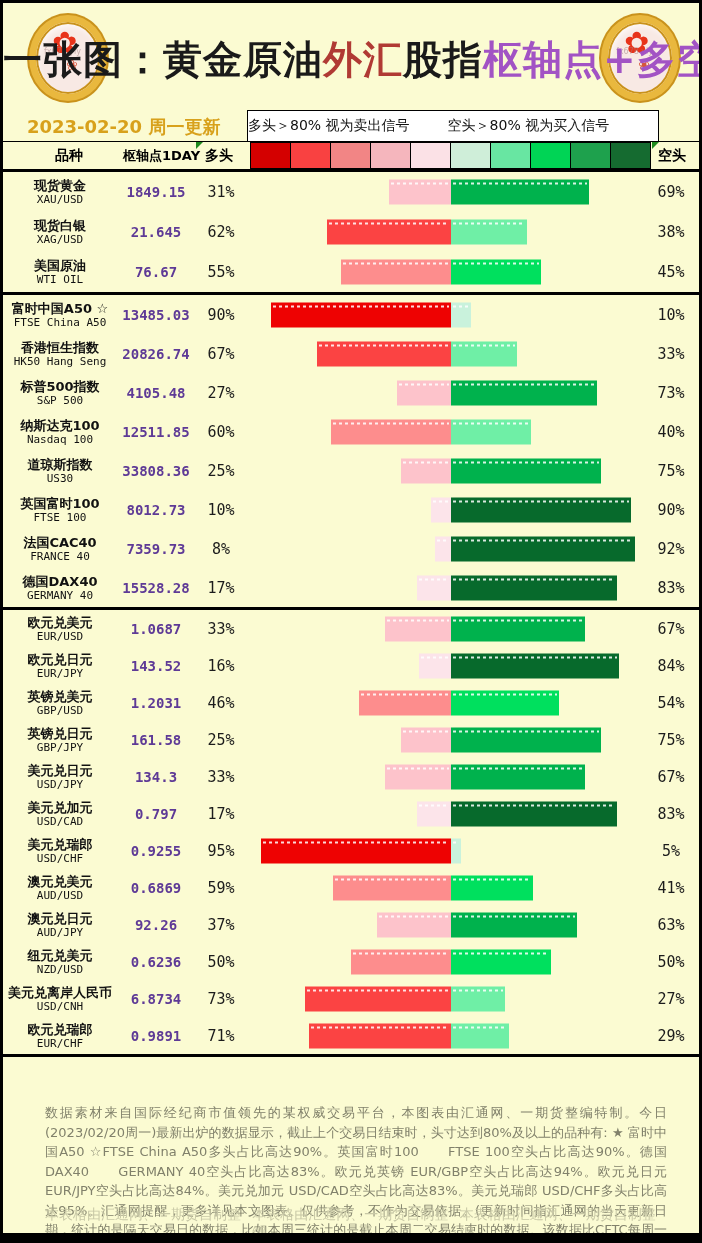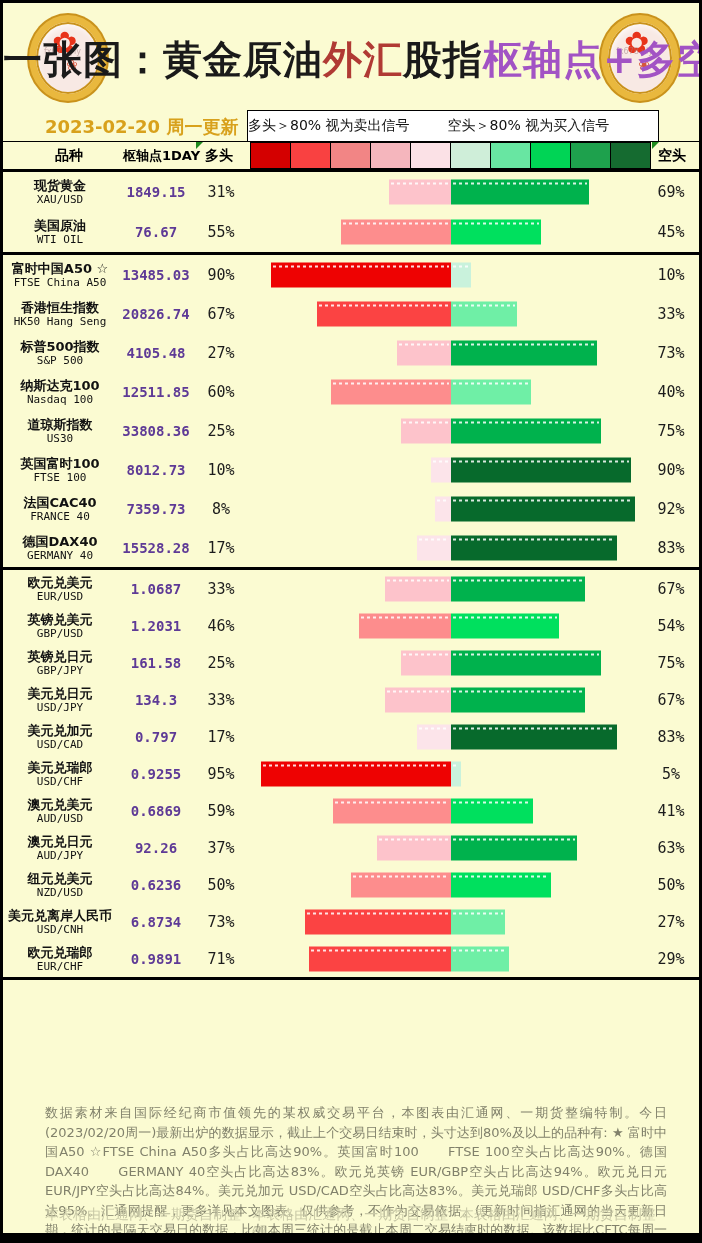--- a/index.html
+++ b/index.html
@@ -17,21 +17,21 @@
     border: 7px solid #e9b83e;
     box-shadow: 0 0 0 2px #c9921c, inset 0 0 0 2px #c9921c, inset 2px 4px 6px rgba(255,255,255,.8);
   }
   .coin .flower { position: absolute; left: 16px; top: 6px; font-size: 30px; color: #e8331a; line-height: 1; }
   .coin .flower2 { position: absolute; left: 30px; top: 36px; font-size: 14px; color: #d5563d; line-height: 1; }
   .coin .wm { position: absolute; left: 8px; top: 26px; font-size: 8px; color: rgba(160,130,130,.55); line-height: 1.1; }
   .title {
     position: absolute; left: 0; right: 0; top: 30px; text-align: center;
     font-size: 39px; font-weight: bold; letter-spacing: 1px; white-space: nowrap;
   }
-  .date-label { position: absolute; left: 42px; top: 112px; font-size: 18px; font-weight: bold; }
+  .date-label { position: absolute; left: 24px; top: 112px; font-size: 18px; font-weight: bold; }
   .legend-note {
     position: absolute; left: 244px; top: 107px; width: 412px; height: 32px;
     background: #fff; border: 1px solid #000; z-index: 5;
     display: flex; align-items: center; font-size: 14px; color: #111;
   }
   .legend-note span:first-child { }
   .legend-note span:last-child { margin-left: 38px; }
   
   .colhead {
     position: absolute; left: 0; top: 138px; width: 696px; height: 31px;
@@ -134,20 +134,31 @@
             <div class="en">XAU/USD</div>
           </div>
           <div class="pivot">1849.15</div>
           <div class="pct pct-long">31%</div>
           <div class="seg" style="left: 386px; width: 62px; background: rgb(253, 195, 203);"></div>
           <div class="seg" style="left: 448px; width: 138px; background: rgb(0, 178, 77);"></div>
           <div class="pct pct-short">69%</div>
         </div>
         <div class="row">
           <div class="name">
+            <div class="cn">现货白银</div>
+            <div class="en">XAG/USD</div>
+          </div>
+          <div class="pivot">21.645</div>
+          <div class="pct pct-long">62%</div>
+          <div class="seg" style="left: 324px; width: 124px; background: rgb(251, 67, 67);"></div>
+          <div class="seg" style="left: 448px; width: 76px; background: rgb(111, 239, 166);"></div>
+          <div class="pct pct-short">38%</div>
+        </div>
+        <div class="row">
+          <div class="name">
             <div class="cn">美国原油</div>
             <div class="en">WTI OIL</div>
           </div>
           <div class="pivot">76.67</div>
           <div class="pct pct-long">55%</div>
           <div class="seg" style="left: 338px; width: 110px; background: rgb(253, 141, 141);"></div>
           <div class="seg" style="left: 448px; width: 90px; background: rgb(0, 224, 94);"></div>
           <div class="pct pct-short">45%</div>
         </div>
       </div>
@@ -245,20 +256,31 @@
         <div class="row">
           <div class="name">
             <div class="cn">欧元兑美元</div>
             <div class="en">EUR/USD</div>
           </div>
           <div class="pivot">1.0687</div>
           <div class="pct pct-long">33%</div>
           <div class="seg" style="left: 382px; width: 66px; background: rgb(253, 195, 203);"></div>
           <div class="seg" style="left: 448px; width: 134px; background: rgb(0, 178, 77);"></div>
           <div class="pct pct-short">67%</div>
+        </div>
+        <div class="row">
+          <div class="name">
+            <div class="cn">欧元兑日元</div>
+            <div class="en">EUR/JPY</div>
+          </div>
+          <div class="pivot">143.52</div>
+          <div class="pct pct-long">16%</div>
+          <div class="seg" style="left: 416px; width: 32px; background: rgb(252, 228, 234);"></div>
+          <div class="seg" style="left: 448px; width: 168px; background: rgb(7, 106, 44);"></div>
+          <div class="pct pct-short">84%</div>
         </div>
         <div class="row">
           <div class="name">
             <div class="cn">英镑兑美元</div>
             <div class="en">GBP/USD</div>
           </div>
           <div class="pivot">1.2031</div>
           <div class="pct pct-long">46%</div>
           <div class="seg" style="left: 356px; width: 92px; background: rgb(253, 141, 141);"></div>
           <div class="seg" style="left: 448px; width: 108px; background: rgb(0, 224, 94);"></div>

